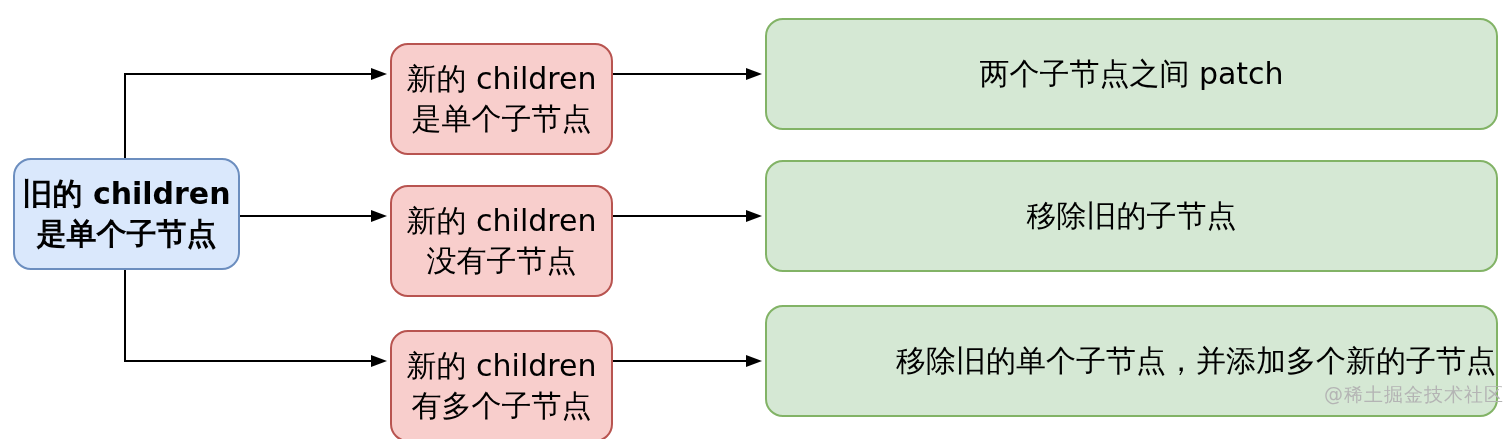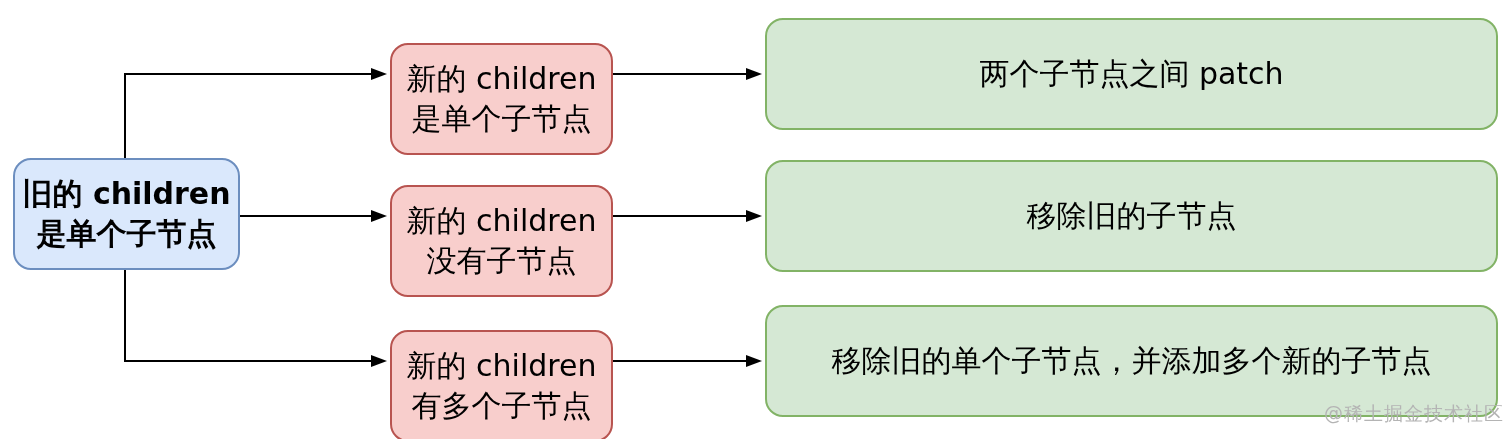--- a/index.html
+++ b/index.html
@@ -51,21 +51,21 @@
     font-size: 30px;
     line-height: 40px;
     color: var(--text-color);
   }
   .node.blue  { background: var(--node-blue-fill);  border-color: var(--node-blue-border); font-weight: bold; }
   .node.red   { background: var(--node-red-fill);   border-color: var(--node-red-border); margin-top: 25px; }
   .node.green { background: var(--node-green-fill); border-color: var(--node-green-border); }
   .watermark {
     position: absolute;
     right: 8px;
-    top: 401px;
+    top: 382px;
     font-size: 19px;
     letter-spacing: 1px;
     color: var(--watermark-color);
     z-index: 5;
   }
 </style>
 </head>
 <body>
 
 <div class="canvas">
@@ -105,19 +105,19 @@
   </div>
 
   <div class="node green" style="left:765px; top:18px; width:733px; height:112px;">
     <span class="node-label">两个子节点之间 patch</span>
   </div>
 
   <div class="node green" style="left:765px; top:160px; width:733px; height:112px;">
     <span class="node-label">移除旧的子节点</span>
   </div>
 
-  <div class="node green" style="left:765px; top:305px; width:733px; height:112px;">
+  <div class="node green" style="left:765px; top:305px; width:733px; height:112px;justify-content:flex-end;">
     <span class="node-label">移除旧的单个子节点，并添加多个新的子节点</span>
   </div>
 
   <div class="watermark">@稀土掘金技术社区</div>
 
 </div>
 
 </body></html>

